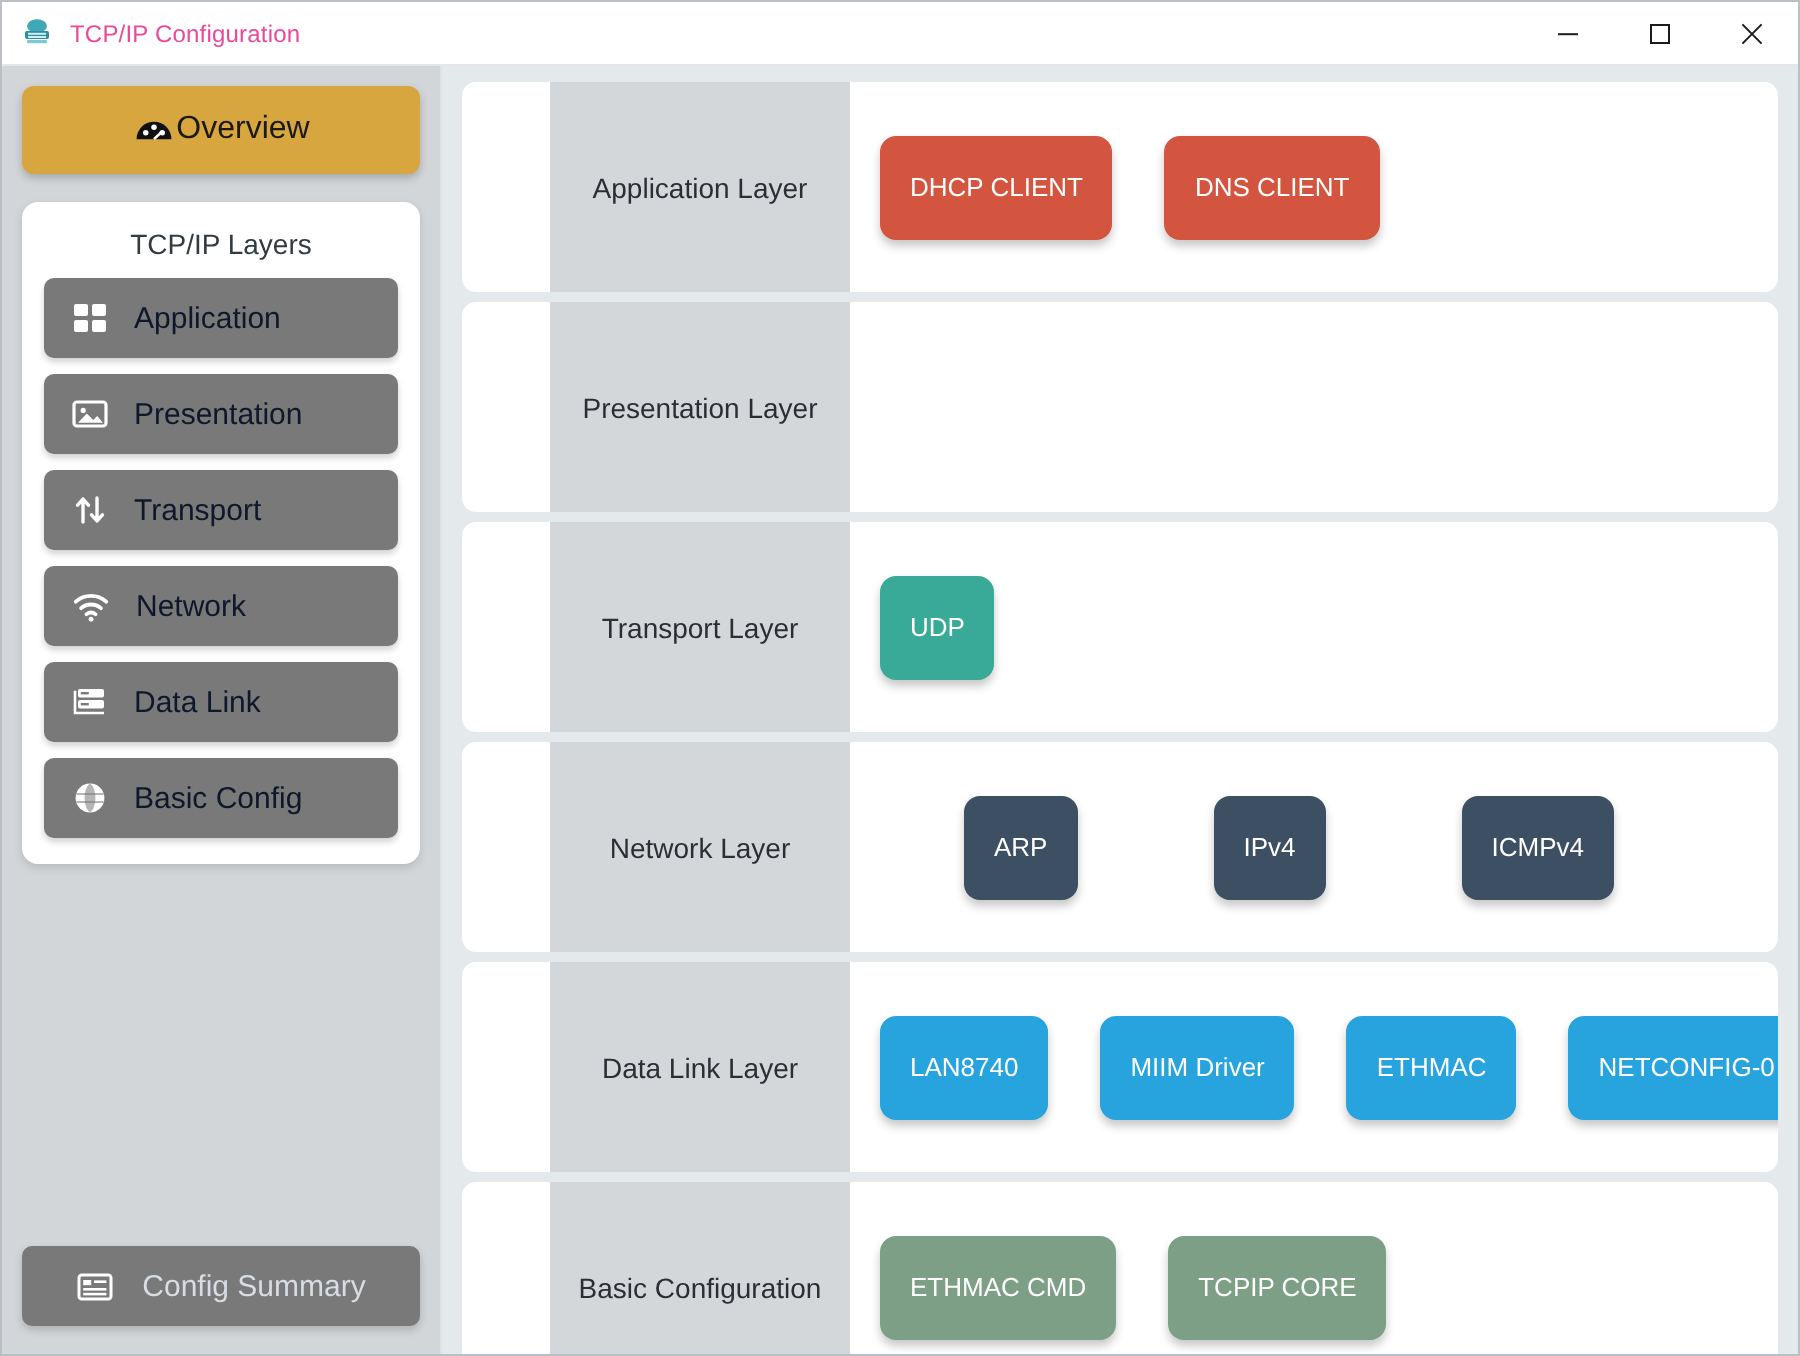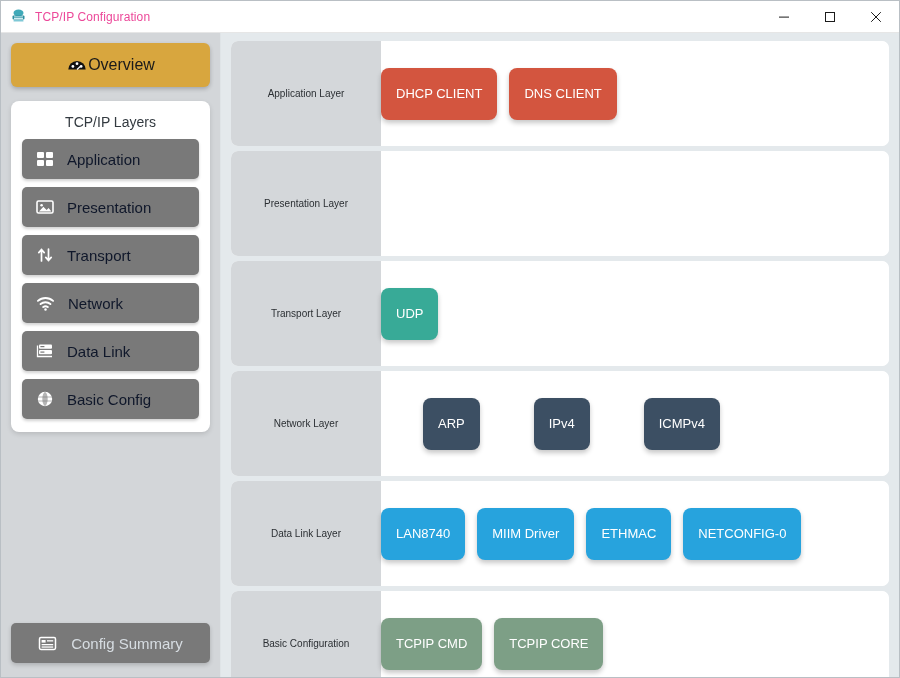--- a/index.html
+++ b/index.html
@@ -68,25 +68,25 @@
     flex:1;background:#e4e9ec;padding:8px 10px 0 10px;box-sizing:border-box;
     overflow:hidden;
   }
   .layer-row{
     display:flex;height:105px;margin-bottom:5px;border-radius:7px;overflow:hidden;
     background:#ffffff;
   }
   .row-label{
     width:150px;min-width:150px;background:#d4d7da;
     display:flex;align-items:center;justify-content:center;
-    font-size:10px;color:#2b2f33;text-align:center;box-sizing:border-box;padding:0 6px;
+    font-size:14px;color:#2b2f33;text-align:center;box-sizing:border-box;padding:0 6px;margin-left:44px;
   }
   .row-items{
-    flex:1;background:#ffffff;display:flex;align-items:center;gap:12px;
-    box-sizing:border-box;
+    flex:1;background:#ffffff;display:flex;align-items:center;gap:26px;
+    padding-left:15px;box-sizing:border-box;
     border-top-right-radius:7px;border-bottom-right-radius:7px;
   }
   .chip{
     min-width:52px;height:52px;border-radius:8px;color:#ffffff;
     display:flex;align-items:center;justify-content:center;
     padding:0 15px;box-sizing:border-box;font-size:13px;white-space:nowrap;
     box-shadow:0 3px 5px rgba(0,0,0,.22);
   }
   .chip.red{background:#d3553f;}
   .chip.teal{background:#38aa97;}
@@ -275,20 +275,20 @@
           <div class="chip blue">LAN8740</div>
           <div class="chip blue">MIIM Driver</div>
           <div class="chip blue">ETHMAC</div>
           <div class="chip blue">NETCONFIG-0</div>
         </div>
       </div>
 
       <div class="layer-row">
         <div class="row-label">Basic Configuration</div>
         <div class="row-items">
-          <div class="chip green">TCPIP CMD</div>
+          <div class="chip green">ETHMAC CMD</div>
           <div class="chip green">TCPIP CORE</div>
         </div>
       </div>
 
     </div>
   </div>
 </div>
 
 </body></html>

